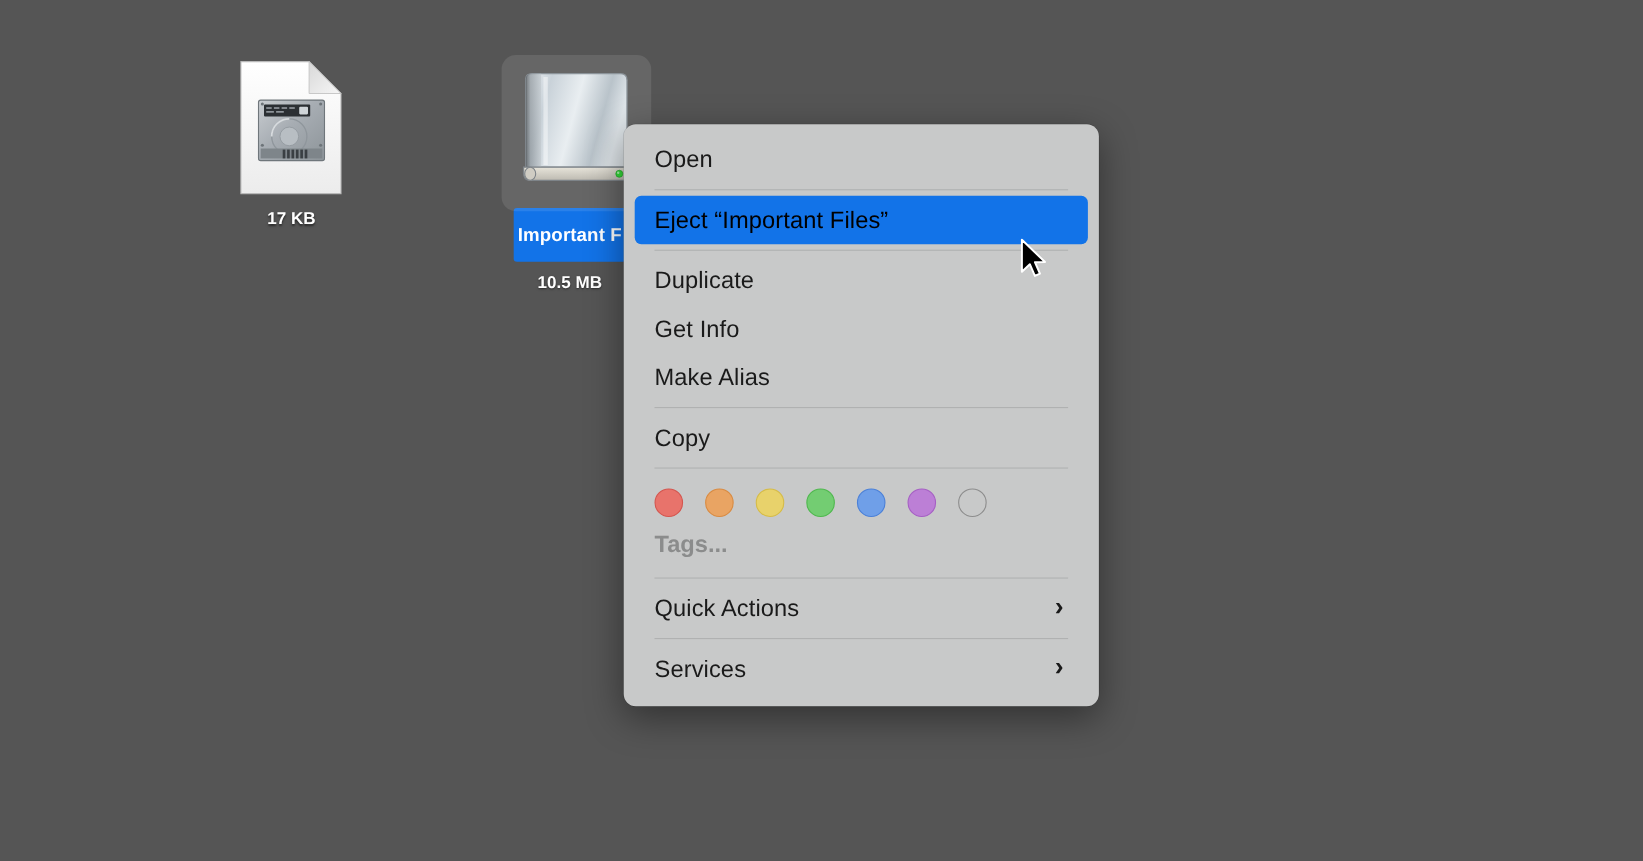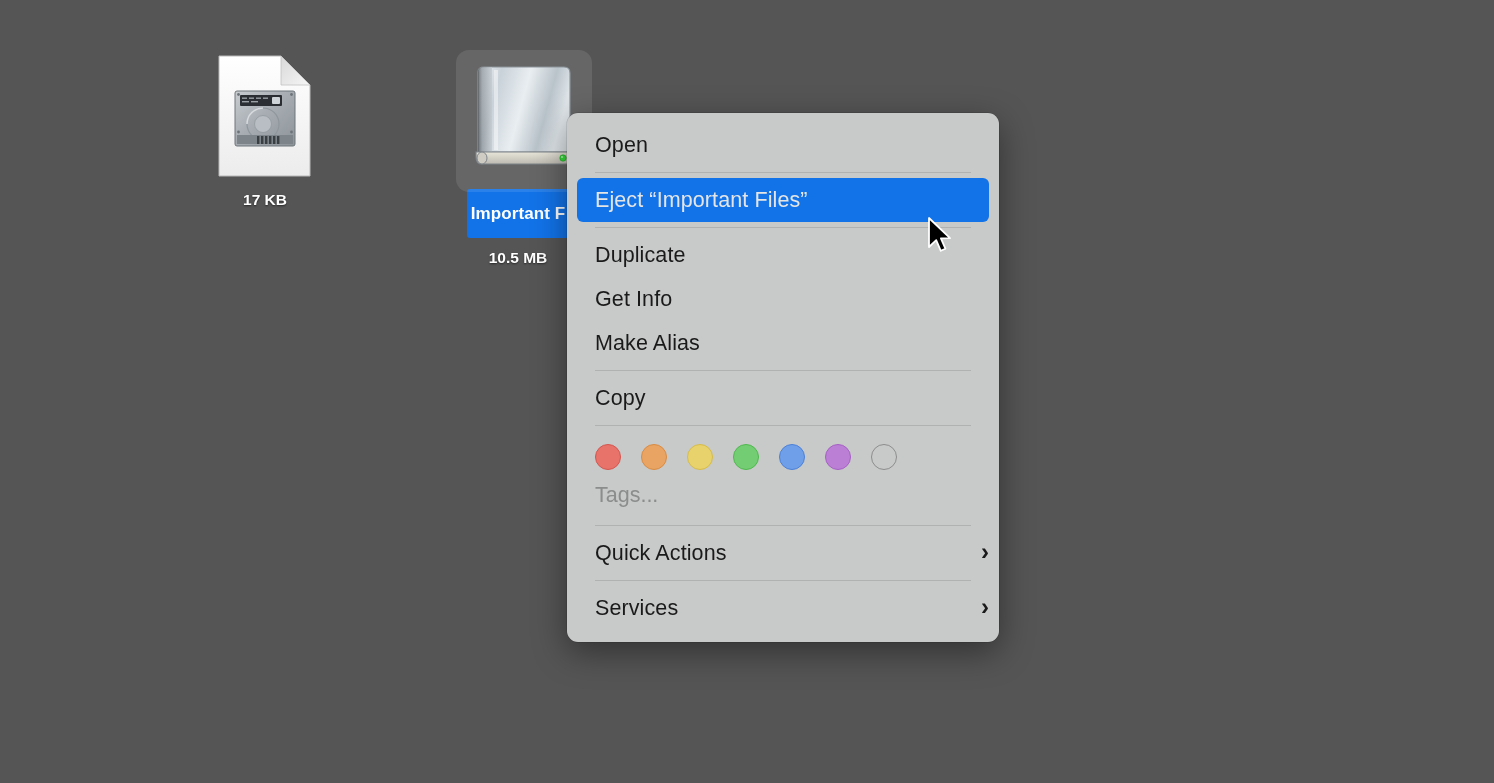--- a/index.html
+++ b/index.html
@@ -66,29 +66,29 @@
     border-radius:11px;
     box-shadow:0 10px 34px rgba(0,0,0,.42), 0 0 0 .5px rgba(0,0,0,.18);
     padding:10px 0 12px 0;
     font-size:21.5px;
     color:#1c1c1c;
     overflow:hidden;
   }
   .menu-item {
     height:44px;
     display:flex; align-items:center;
-    padding:0 10px 0 28px;
+    padding:0 32px 0 28px;
     color:#1a1a1a;
     font-size:21.5px;
     letter-spacing:.1px;
     white-space:nowrap;
   }
   .menu-item.highlight {
     background:#1273e8;
-    color:#e5e5e5;
+    color:#000000;
     border-radius:6px;
     margin:0 10px;
     padding-left:18px;
     padding-right:12px;
   }
   .menu-item .chevron {
     margin-left:auto;
     font-size:24px;
     font-weight:bold;
     line-height:1;
@@ -108,20 +108,21 @@
   }
   .tag-dot {
     width:26px; height:26px; border-radius:50%;
     box-sizing:border-box;
   }
   .tag-dot.none { background:transparent; border:1.6px solid #8d8d8d; }
   .tags-field {
     padding:4px 28px 12px 28px;
     font-size:21.5px;
     color:#8b8c8c;
+    font-weight:bold;
   }
 
   
   #cursor {
     position:absolute;
     left:926px; top:216px;
     width:26px; height:40px;
     pointer-events:none;
   }
 </style>

